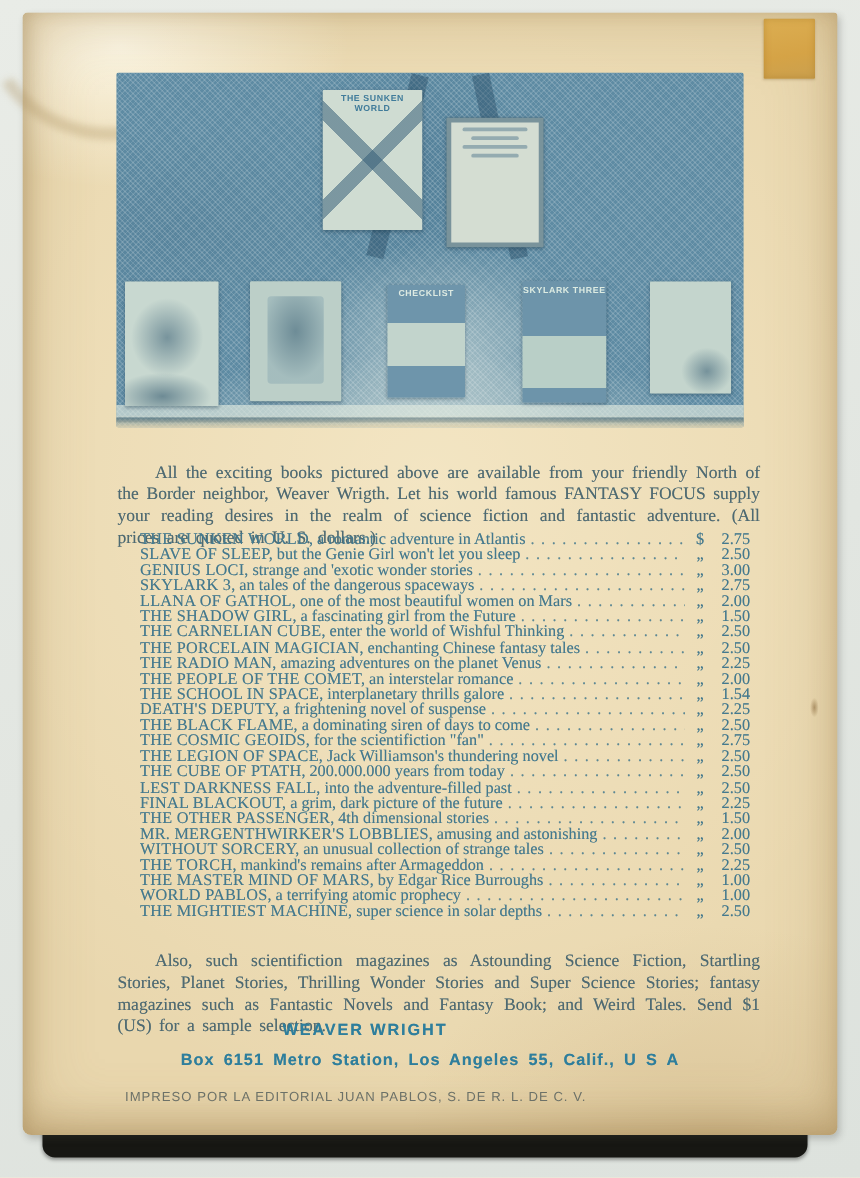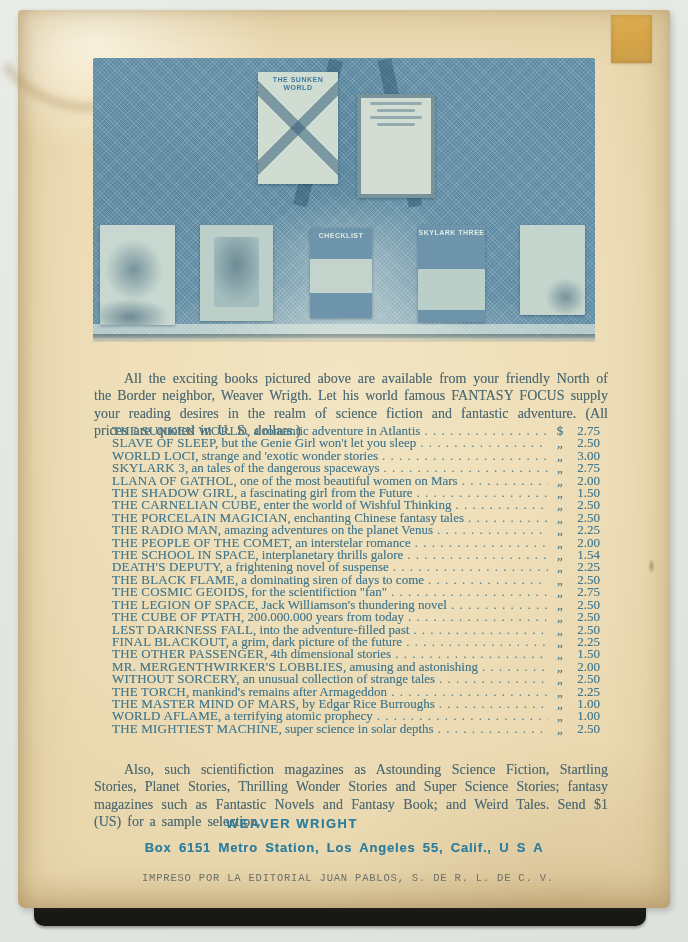--- a/index.html
+++ b/index.html
@@ -153,22 +153,22 @@
     text-shadow:0 0 .5px rgba(46,126,156,.6);
   }
   .address{
     position:absolute;left:0;top:830px;width:652px;text-align:center;
     font-family:"Liberation Sans",sans-serif;font-weight:bold;
     font-size:13px;letter-spacing:.8px;word-spacing:3px;color:#2e7e9c;
     text-shadow:0 0 .5px rgba(46,126,156,.6);
   }
   .imprint{
     position:absolute;left:82px;top:862px;
-    font-family:Liberation Mono, monospace;font-size:10.5px;
-    letter-spacing:.8px;color:#6c7168;margin-left:42px;
+    font-family:Liberation Sans, sans-serif;font-size:10.5px;
+    letter-spacing:.8px;color:#6c7168;
   }
 </style>
 </head>
 <body>
 
 <div class="book-edge"></div>
 
 <div class="paper">
   <div class="crease"></div>
   <div class="stain-speck"></div>
@@ -218,21 +218,21 @@
 
   <div class="row">
     <span class="t">SLAVE OF SLEEP,</span>
     <span class="d">but the Genie Girl won't let you sleep</span>
     <span class="leader"></span>
     <span class="c">„</span>
     <span class="p">2.50</span>
   </div>
 
   <div class="row">
-    <span class="t">WORLD LOCI,</span>
+    <span class="t">GENIUS LOCI,</span>
     <span class="d">strange and 'exotic wonder stories</span>
     <span class="leader"></span>
     <span class="c">„</span>
     <span class="p">3.00</span>
   </div>
 
   <div class="row">
     <span class="t">SKYLARK 3,</span>
     <span class="d">an tales of the dangerous spaceways</span>
     <span class="leader"></span>
@@ -386,21 +386,21 @@
 
   <div class="row">
     <span class="t">THE MASTER MIND OF MARS,</span>
     <span class="d">by Edgar Rice Burroughs</span>
     <span class="leader"></span>
     <span class="c">„</span>
     <span class="p">1.00</span>
   </div>
 
   <div class="row">
-    <span class="t">WORLD AFLAME,</span>
+    <span class="t">WORLD PABLOS,</span>
     <span class="d">a terrifying atomic prophecy</span>
     <span class="leader"></span>
     <span class="c">„</span>
     <span class="p">1.00</span>
   </div>
 
   <div class="row">
     <span class="t">THE MIGHTIEST MACHINE,</span>
     <span class="d">super science in solar depths</span>
     <span class="leader"></span>

